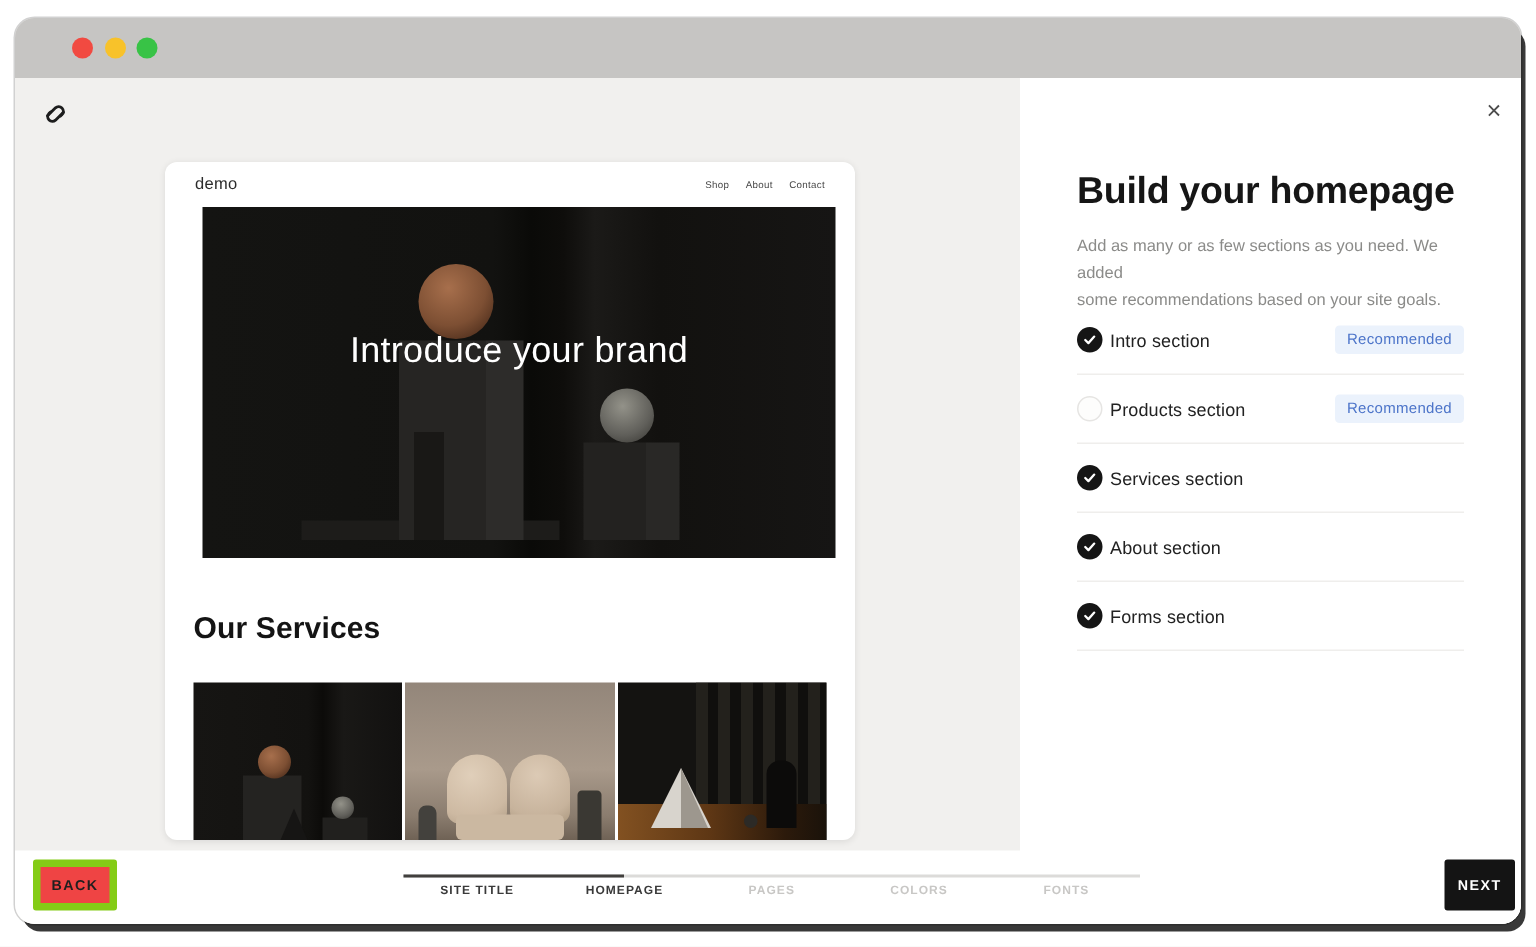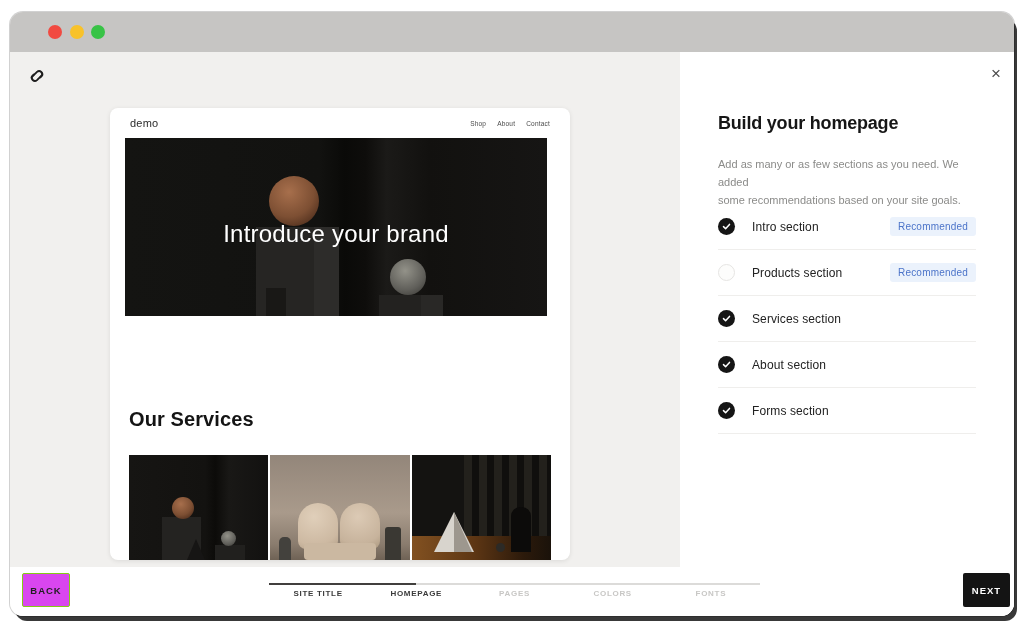--- a/index.html
+++ b/index.html
@@ -19,21 +19,21 @@
   .sq-logo { position:absolute; left:16px; top:13px; width:22px; height:22px; }
 
   
   .card { position:absolute; left:100px; top:56px; width:460px; height:452px; background:#fff;
     border-radius:8px; box-shadow:0 1px 5px rgba(0,0,0,.09); overflow:hidden; }
   .card-head { position:absolute; top:0; left:0; right:0; height:30px; }
   .site-title { position:absolute; left:20px; top:9px; font-size:11px; color:#2b2b2b; letter-spacing:.2px; }
   .preview-nav { position:absolute; right:20px; top:12px; display:flex; gap:11px; }
   .preview-nav span { font-size:6.5px; color:#4a4a4a; letter-spacing:.2px; }
 
-  .hero { position:absolute; left:15px; top:30px; width:422px; height:178px; overflow:hidden;
+  .hero { position:absolute; left:25px; top:30px; width:422px; height:234px; overflow:hidden;
     background:linear-gradient(90deg,#141412 0%,#121210 46%,#0a0a08 52%,#0e0d0b 57%,#1b1a18 62%,#12110f 72%,#161514 100%);padding-left:36px; }
   .hero .platform { position:absolute; left:66px; top:209px; width:172px; height:13px; background:#1d1c1a; }
   .hero .ped-main { position:absolute; left:131px; top:89px; width:83px; height:133px;
     background:linear-gradient(90deg,#262523 70%,#2d2c2a 70%); }
   .hero .ped-front { position:absolute; left:141px; top:150px; width:20px; height:72px; background:#191816; }
   .hero .ped-small { position:absolute; left:254px; top:157px; width:64px; height:65px;
     background:linear-gradient(90deg,#232220 65%,#292826 65%); }
   .hero .sphere-copper { position:absolute; left:144px; top:38px; width:50px; height:50px; border-radius:50%;
     background:radial-gradient(circle at 40% 32%,#a76f4c,#7d4f33 55%,#4b2c1b 88%); }
   .hero .sphere-gray { position:absolute; left:265px; top:121px; width:36px; height:36px; border-radius:50%;
@@ -72,39 +72,39 @@
     border-left:20px solid transparent; border-right:20px solid transparent; border-bottom:40px solid #d8d4cd; }
   .t3 .pyr-shade { position:absolute; left:42px; top:57px; width:0; height:0;
     border-left:0 solid transparent; border-right:18px solid transparent; border-bottom:40px solid #9d978e; }
   .t3 .cyl { position:absolute; left:99px; top:52px; width:20px; height:45px; border-radius:9px 9px 0 0; background:#0c0b0a; }
   .t3 .ball { position:absolute; left:84px; top:88px; width:9px; height:9px; border-radius:50%; background:#2c2a26; }
 
   
   .panel { position:absolute; top:0; right:0; width:334px; bottom:0; background:#fff; }
   .close-btn { position:absolute; top:12px; right:8px; width:20px; height:20px; text-align:center;
     font-size:17px; line-height:20px; color:#4c4c4c; cursor:pointer; }
-  .panel-title { position:absolute; left:38px; top:61px; font-size:18px; font-weight:700;
+  .panel-title { position:absolute; left:38px; top:61px; font-size:25px; font-weight:700;
     color:#161616; letter-spacing:-.2px; }
   .panel-sub { position:absolute; left:38px; top:103px; width:260px; font-size:11px;
     line-height:18px; color:#8b8b89; }
   .section-list { position:absolute; left:38px; top:152px; width:258px; }
   .row { display:flex; align-items:center; height:46px; border-bottom:1px solid #efeeec; cursor:pointer; }
   .cb { width:17px; height:17px; border-radius:50%; flex:0 0 17px; display:flex; align-items:center; justify-content:center; }
   .cb.on { background:#151515; }
   .cb.off { background:#fdfdfc; border:1px solid #e6e5e3; }
-  .lab { margin-left:17px; font-size:12px; color:#222; letter-spacing:.1px;text-align:right; }
+  .lab { margin-left:5px; font-size:12px; color:#222; letter-spacing:.1px;text-align:right; }
   .badge { margin-left:auto; font-size:10px; color:#4c74c9; background:#ebf2fc;
     padding:4px 8px; border-radius:3px; letter-spacing:.2px; }
 
   
   .bottom-bar { position:absolute; left:0; right:0; bottom:0; height:49px; background:#fff;
     border-radius:0 0 13px 13px; }
   .btn { position:absolute; top:6px; height:34px; display:flex; align-items:center; justify-content:center;
     font-size:9.5px; font-weight:700; letter-spacing:1px; cursor:pointer; border-radius:2px; }
-  .btn-back { left:12px; width:48px; background:#d946ef; border:1px solid #84cc16; color:#1f1f1f; }
+  .btn-back { left:12px; width:56px; background:#ef4444; border:5px solid #84cc16; color:#1f1f1f; }
   .btn-next { right:4px; width:47px; background:#141414; color:#fff; }
   .progress-track { position:absolute; left:259px; top:16px; width:491px; height:2px; background:#dcdbd9; }
   .progress-fill { height:2px; background:#413f3d; }
   .steps { position:absolute; left:259px; top:22px; width:491px; display:flex; }
   .step { flex:1; text-align:center; font-size:8px; font-weight:700; letter-spacing:.7px; color:#c8c7c5; }
   .step.done, .step.current { color:#3a3a3a; }
 </style>
 </head>
 <body>
 

